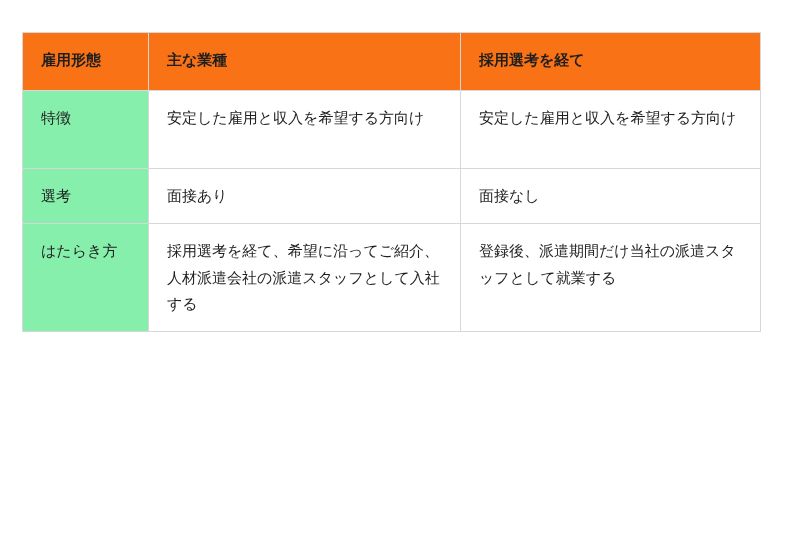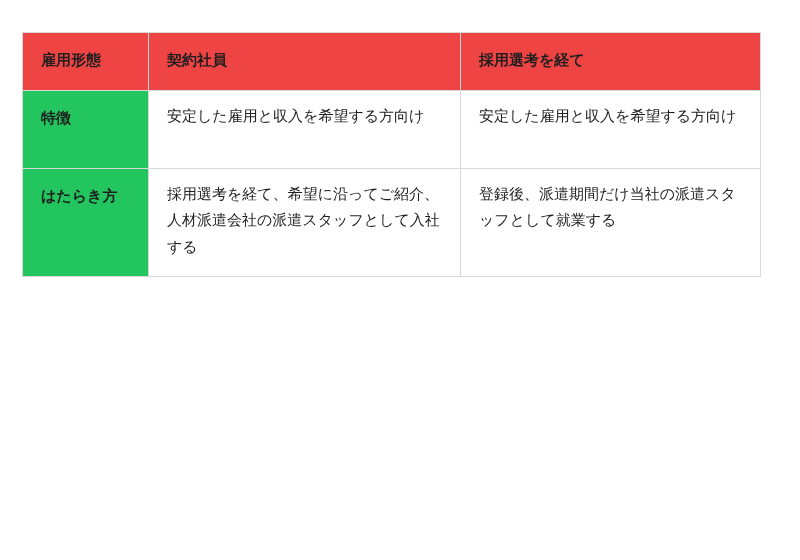--- a/index.html
+++ b/index.html
@@ -32,31 +32,30 @@
   table.compare th,
   table.compare td {
     border: 1px solid #d8d8d8;
     vertical-align: top;
     text-align: left;
     padding: 14px 18px 14px 18px;
     font-weight: normal;
     box-sizing: border-box;
   }
   table.compare thead th {
-    background: #ef4444;
+    background: #f97316;
     font-weight: bold;
     height: 58px;
   }
   table.compare tbody th.row-label {
-    background: #22c55e;
-    font-weight: bold;
+    background: #86efac;
+    font-weight: normal;
   }
   table.compare tbody td {
     background: #ffffff;
-    font-family: Liberation Mono, monospace;
   }
   td.multiline { white-space: pre-line; }
   tr.r-tokucho  { height: 78px; }
   tr.r-shigoto  { height: 74px; }
   tr.r-senko    { height: 54px; }
   tr.r-gyoshu   { height: 134px; }
   tr.r-hataraki { height: 98px; }
 </style>
 </head>
 <body>
@@ -64,29 +63,34 @@
 <div class="stage">
   <table class="compare">
     <colgroup>
       <col class="c-label">
       <col class="c-contract">
       <col class="c-dispatch">
     </colgroup>
     <thead>
       <tr>
         <th>雇用形態</th>
-        <th>契約社員</th>
+        <th>主な業種</th>
         <th>採用選考を経て</th>
       </tr>
     </thead>
     <tbody>
       <tr class="r-tokucho">
         <th class="row-label">特徴</th>
         <td>安定した雇用と収入を希望する方向け</td>
         <td>安定した雇用と収入を希望する方向け</td>
+      </tr>
+      <tr class="r-senko">
+        <th class="row-label">選考</th>
+        <td>面接あり</td>
+        <td>面接なし</td>
       </tr>
       <tr class="r-hataraki">
         <th class="row-label">はたらき方</th>
         <td>採用選考を経て、希望に沿ってご紹介、人材派遣会社の派遣スタッフとして入社する</td>
         <td>登録後、派遣期間だけ当社の派遣スタッフとして就業する</td>
       </tr>
     </tbody>
   </table>
 </div>
 

